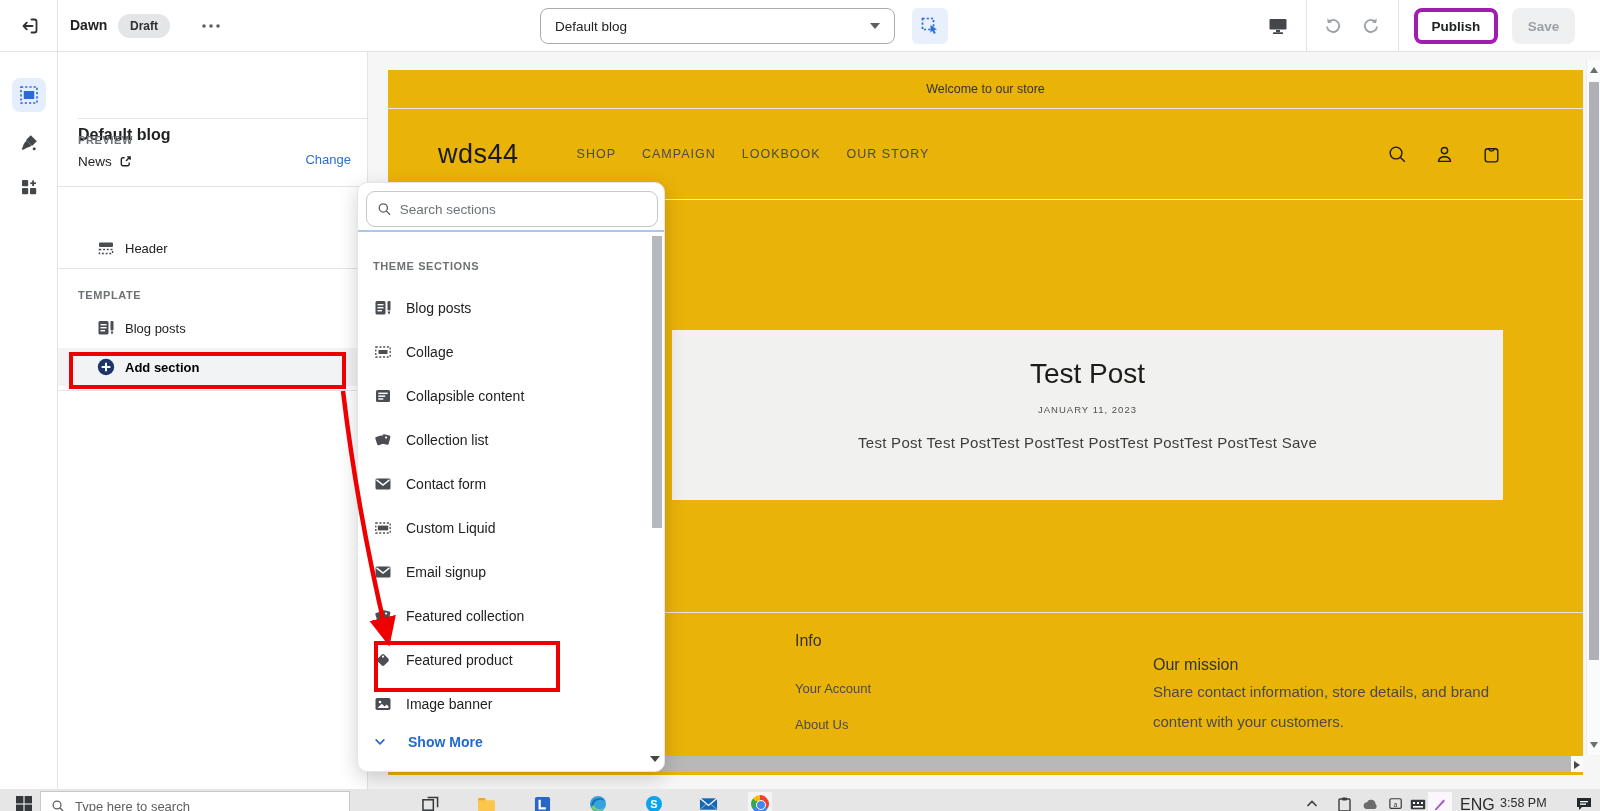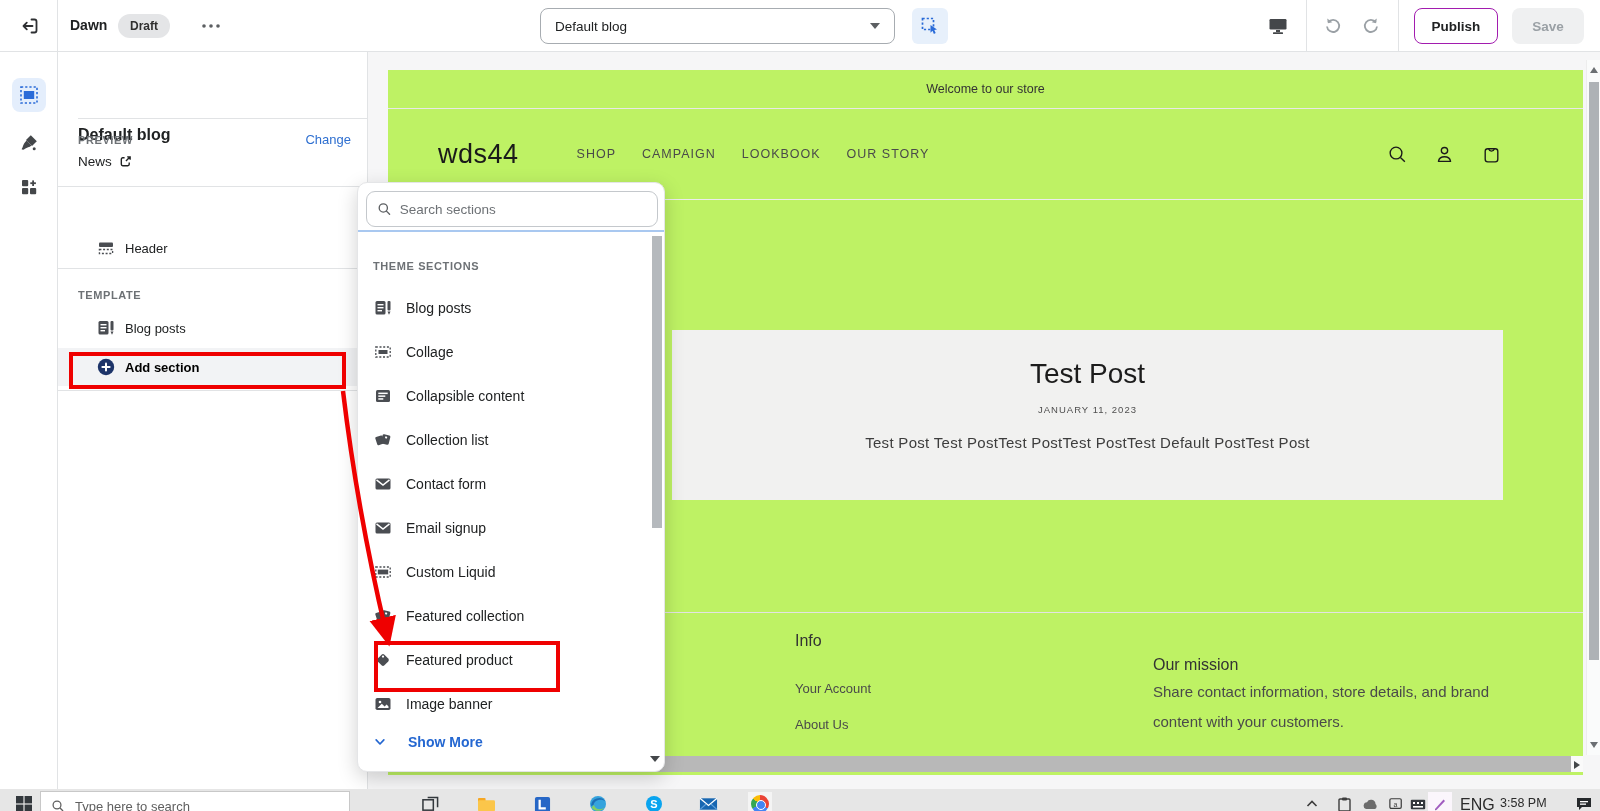--- a/index.html
+++ b/index.html
@@ -11,55 +11,55 @@
   
   .topbar { left:0; top:0; width:1600px; height:52px; background:#fff; border-bottom:1px solid #e1e3e5; z-index:30; }
   .tb-div { top:0; width:1px; height:51px; background:#e1e3e5; }
   .iconbtn { display:flex; align-items:center; justify-content:center; cursor:pointer; border-radius:6px; }
   .theme-name { font-size:14px; font-weight:600; color:#202223; }
   .pill { background:#e4e5e7; border-radius:12px; height:24px; padding:0 12px; display:flex; align-items:center; font-size:12px; font-weight:600; color:#303030; }
   .pageselect { border:1px solid #a7acb1; border-radius:8px; height:36px; background:#fff; display:flex; align-items:center; justify-content:space-between; padding:0 14px; font-size:13.5px; color:#202223; cursor:pointer; }
   .caret-down { width:0; height:0; border-left:5px solid transparent; border-right:5px solid transparent; border-top:6px solid #5c5f62; }
   .selbtn { background:#e7f0fb; border-radius:6px; }
   .btn { display:flex; align-items:center; justify-content:center; height:36px; border-radius:8px; font-size:13.5px; cursor:pointer; }
-  .btn-publish { background:#fff; border:1px solid #a21caf; color:#202223; font-weight:600; }
+  .btn-publish { background:#fff; border:4px solid #a21caf; color:#202223; font-weight:600; }
   .btn-save { background:#eff0f1; color:#9aa0a5; font-weight:600; }
 
   
   .leftstrip { left:0; top:52px; width:58px; height:737px; background:#fff; border-right:1px solid #e1e3e5; z-index:20; }
   .stripbtn { left:12px; width:34px; height:34px; border-radius:8px; }
   .stripbtn.active { background:#e4eefc; }
 
   
   .leftpanel { left:58px; top:52px; width:310px; height:737px; background:#fff; border-right:1px solid #e1e3e5; z-index:20; }
   .lp-title { left:20px; top:74px; font-size:16px; font-weight:700; color:#202223; }
   .hr { height:1px; background:#e1e3e5; }
   .lp-label { font-size:11px; font-weight:600; letter-spacing:.6px; color:#6d7175; }
-  .link-blue { color:#2e6fd0; font-size:13px; cursor:pointer; }
+  .link-blue { color:#2e6fd0; font-size:13px; cursor:pointer;margin-top:20px; }
   .lp-row { display:flex; align-items:center; height:38px; font-size:13px; color:#202223; cursor:pointer; }
   .lp-caret { width:0; height:0; border-top:4.5px solid transparent; border-bottom:4.5px solid transparent; border-left:6px solid #5c5f62; }
   .addrow { background:#f2f3f5; color:#000000; font-weight:700;text-align:center; }
 
   
   .popup { left:357px; top:182px; width:308px; height:590px; background:#fff; border:1px solid #e4e5e7; border-radius:10px; box-shadow:0 6px 20px rgba(0,0,0,.18); z-index:40; }
   .searchbox { left:8px; top:8px; width:292px; height:36px; border:1px solid #c4c8cc; border-radius:9px; display:flex; align-items:center; padding:0 10px; gap:8px; background:#fff; }
   .searchbox input { border:none; outline:none; font-size:13.5px; color:#202223; width:100%; font-family:"Liberation Sans",sans-serif; }
   .searchbox input::placeholder { color:#6d7175; }
   .blueline { left:0; top:47px; width:100%; height:2px; background:#a9c8f0; }
   .pp-group { left:15px; top:77px; font-size:11px; font-weight:600; letter-spacing:.6px; color:#6d7175; }
   .pp-list { left:0; top:103px; width:292px; }
   .pp-item { display:flex; align-items:center; height:44px; padding-left:15px; gap:13px; font-size:14px; color:#202223; cursor:pointer; }
   .pp-item svg { flex:0 0 auto; }
   .showmore { left:15px; top:551px; display:flex; align-items:center; gap:21px; font-size:14px; font-weight:600; color:#2467d1; cursor:pointer; }
   .pp-scroll { left:294px; top:53px; width:10px; height:292px; background:#b5b9bd; }
   .pp-downarrow { left:292px; top:573px; width:0; height:0; border-left:5px solid transparent; border-right:5px solid transparent; border-top:6px solid #44474a; }
 
   
   .canvasbg { left:368px; top:52px; width:1232px; height:737px; background:#f6f6f7; z-index:1; }
-  .preview { left:388px; top:70px; width:1195px; height:705px; background:#bef264; z-index:2; overflow:hidden; font-family:"Liberation Sans",sans-serif; }
+  .preview { left:388px; top:70px; width:1195px; height:705px; background:#eab308; z-index:2; overflow:hidden; font-family:"Liberation Sans",sans-serif; }
   .announce { left:0; top:0; width:1195px; height:39px; border-bottom:1px solid #e8e8e8; display:flex; align-items:center; justify-content:center; font-size:12.5px; color:#333; }
   .shopheader { left:0; top:39px; width:1195px; height:91px; border-bottom:1px solid #ececec; display:flex; align-items:center; }
   .storename { margin-left:50px; font-size:27px; color:#1a1a1a; letter-spacing:.5px; cursor:pointer; }
   .shopnav { display:flex; gap:26px; margin-left:58px;text-align:center; }
   .shopnav span { font-size:12.5px; letter-spacing:1px; color:#4a4a4a; cursor:pointer; }
   .shopicons { margin-left:auto; margin-right:81px; display:flex; gap:26px; align-items:center; }
   .postcard { left:284px; top:260px; width:831px; height:170px; background:#f1f1f0; display:flex; flex-direction:column; align-items:center; }
   .posttitle { margin-top:28px; font-size:28px; color:#1c1c1c; }
   .postdate { margin-top:14px; font-size:9.5px; letter-spacing:1px; color:#4f4f4f; }
   .postbody { margin-top:19px; font-size:15px; color:#3d3d3d; letter-spacing:.3px; }
@@ -138,21 +138,21 @@
       </svg>
     </div>
     <div class="abs iconbtn" style="left:1356px;top:12px;width:30px;height:28px;">
       <svg width="20" height="20" viewBox="0 0 20 20" style="transform:scaleX(-1);">
         <path d="M5.2 6.2 A6.1 6.1 0 1 1 4 10.5" fill="none" stroke="#9aa0a5" stroke-width="1.8"></path>
         <path d="M4.2 2.6 L4.9 7.3 L9.4 6.2 Z" fill="#9aa0a5"></path>
       </svg>
     </div>
     <div class="abs tb-div" style="left:1398px;"></div>
     <div class="abs btn btn-publish" style="left:1414px;top:8px;width:84px;">Publish</div>
-    <div class="abs btn btn-save" style="left:1512px;top:8px;width:72px;">Save</div>
+    <div class="abs btn btn-save" style="left:1512px;top:8px;width:63px;">Save</div>
   </div>
 
   <div class="abs leftstrip">
     <div class="abs iconbtn stripbtn active" style="top:26px;">
       <svg width="20" height="20" viewBox="0 0 20 20">
         <rect x="2" y="2" width="16" height="16" fill="none" stroke="#2a6bd8" stroke-width="1.6" stroke-dasharray="2.2 2"></rect>
         <rect x="4.8" y="6" width="10.4" height="8" fill="#2a6bd8"></rect>
       </svg>
     </div>
     <div class="abs iconbtn stripbtn" style="top:74px;">
@@ -246,21 +246,21 @@
         <svg width="21" height="21" viewBox="0 0 20 20">
           <rect x="4" y="4.5" width="12" height="12.5" rx="2.5" fill="none" stroke="#1a1a1a" stroke-width="1.3"></rect>
           <path d="M7.3 4.7 A2.8 2.8 0 0 0 12.7 4.7" fill="none" stroke="#1a1a1a" stroke-width="1.3"></path>
         </svg>
       </div>
     </div>
 
     <div class="abs postcard">
       <div class="posttitle">Test Post</div>
       <div class="postdate">JANUARY 11, 2023</div>
-      <div class="postbody">Test Post Test PostTest PostTest PostTest Default PostTest Post</div>
+      <div class="postbody">Test Post Test PostTest PostTest PostTest PostTest PostTest Save</div>
     </div>
 
     <div class="abs shopfooter-line"></div>
     <div class="abs fheading" style="left:407px;top:562px;">Info</div>
     <div class="abs flink" style="left:407px;top:611px;">Your Account</div>
     <div class="abs flink" style="left:407px;top:647px;">About Us</div>
     <div class="abs fheading" style="left:765px;top:586px;">Our mission</div>
     <div class="abs fmission">Share contact information, store details, and brand content with your customers.</div>
 
     <div class="abs hscroll">
@@ -328,31 +328,31 @@
       </div>
       <div class="pp-item">
         <svg width="20" height="20" viewBox="0 0 20 20">
           <rect x="2.5" y="4.5" width="15" height="11" rx="1.5" fill="#4a4d52"></rect>
           <path d="M3.5 5.8 L10 11 L16.5 5.8" fill="none" stroke="#fff" stroke-width="1.5"></path>
         </svg>
         <span>Contact form</span>
       </div>
       <div class="pp-item">
         <svg width="20" height="20" viewBox="0 0 20 20">
+          <rect x="2.8" y="5" width="14.4" height="10" fill="none" stroke="#4a4d52" stroke-width="1.3" stroke-dasharray="2 1.7"></rect>
+          <rect x="4.8" y="7.6" width="10.4" height="4.8" fill="#4a4d52"></rect>
+        </svg>
+        <span>Custom Liquid</span>
+      </div>
+      <div class="pp-item">
+        <svg width="20" height="20" viewBox="0 0 20 20">
           <rect x="2.5" y="4.5" width="15" height="11" rx="1.5" fill="#4a4d52"></rect>
           <path d="M3.5 5.8 L10 11 L16.5 5.8" fill="none" stroke="#fff" stroke-width="1.5"></path>
         </svg>
         <span>Email signup</span>
-      </div>
-      <div class="pp-item">
-        <svg width="20" height="20" viewBox="0 0 20 20">
-          <rect x="2.8" y="5" width="14.4" height="10" fill="none" stroke="#4a4d52" stroke-width="1.3" stroke-dasharray="2 1.7"></rect>
-          <rect x="4.8" y="7.6" width="10.4" height="4.8" fill="#4a4d52"></rect>
-        </svg>
-        <span>Custom Liquid</span>
       </div>
       <div class="pp-item">
         <svg width="20" height="20" viewBox="0 0 20 20">
           <g transform="rotate(-18 7 10)">
               <rect x="3" y="6" width="7.5" height="8.5" rx="1.2" fill="#4a4d52"></rect>
             </g>
           <g transform="rotate(14 13 10)">
               <rect x="8.5" y="4.8" width="8" height="9.5" rx="1.4" fill="#4a4d52"></rect>
               <circle cx="12.5" cy="7.5" r="1.1" fill="#fff"></circle>
             </g>

